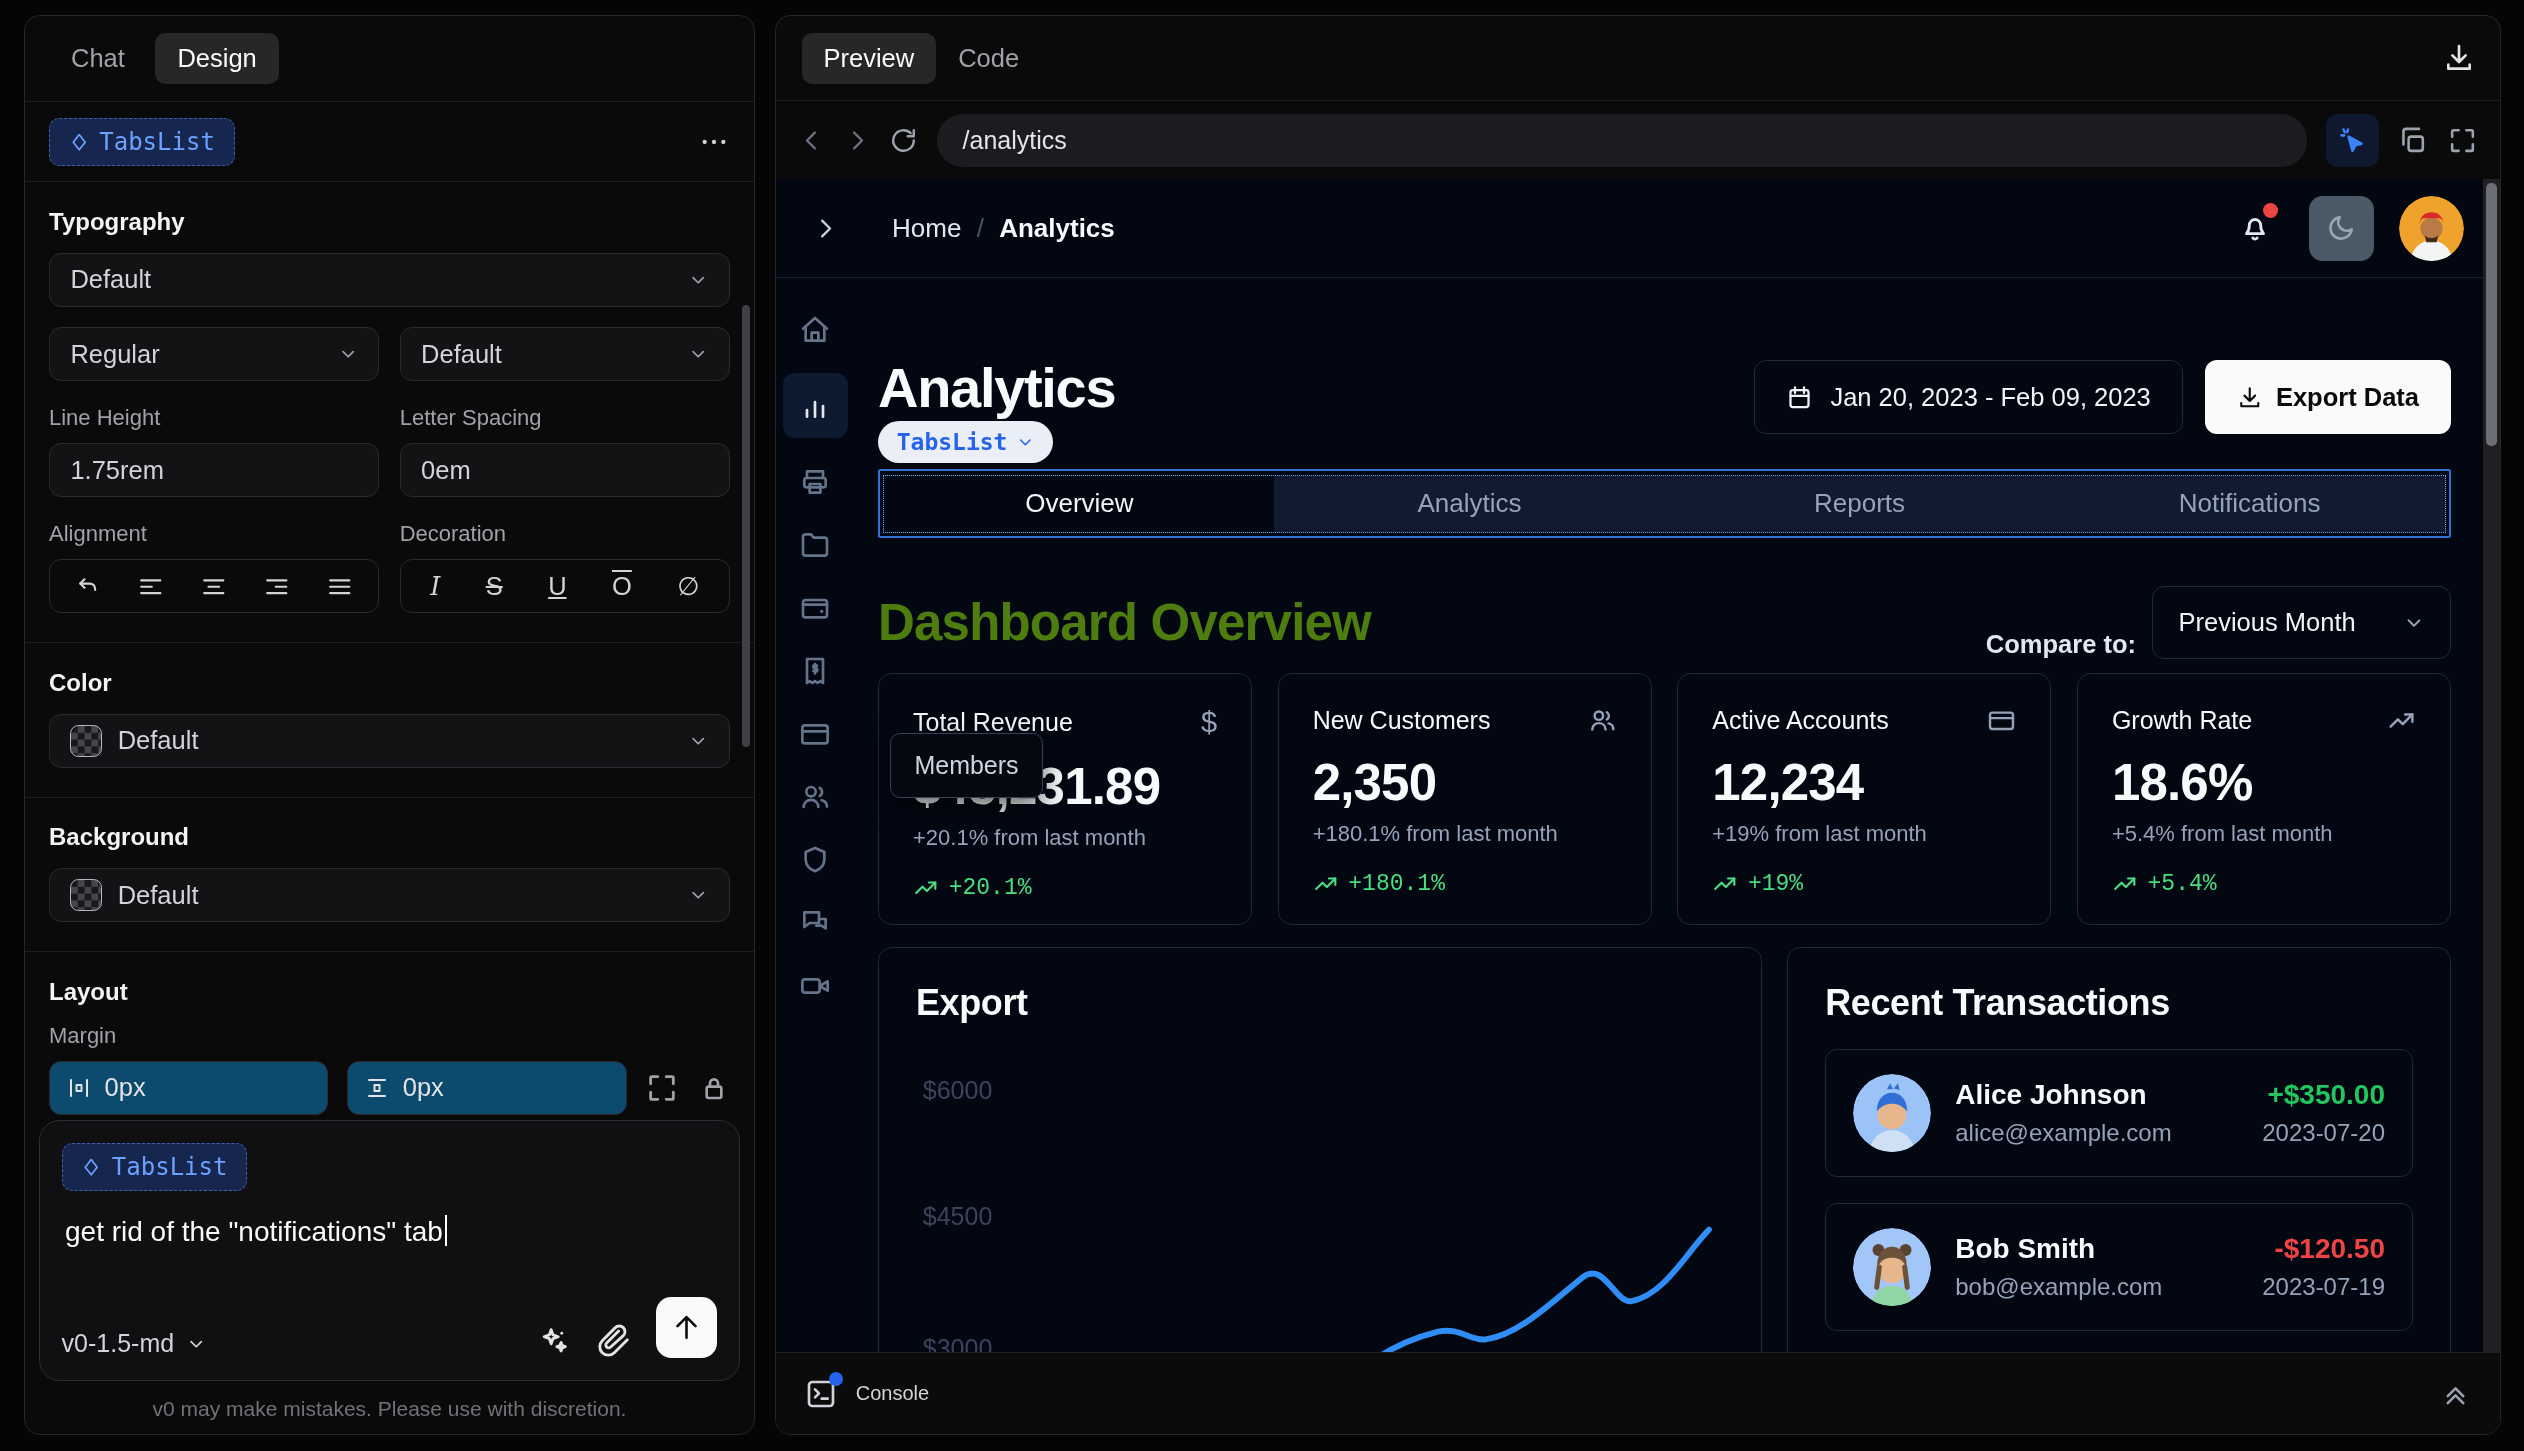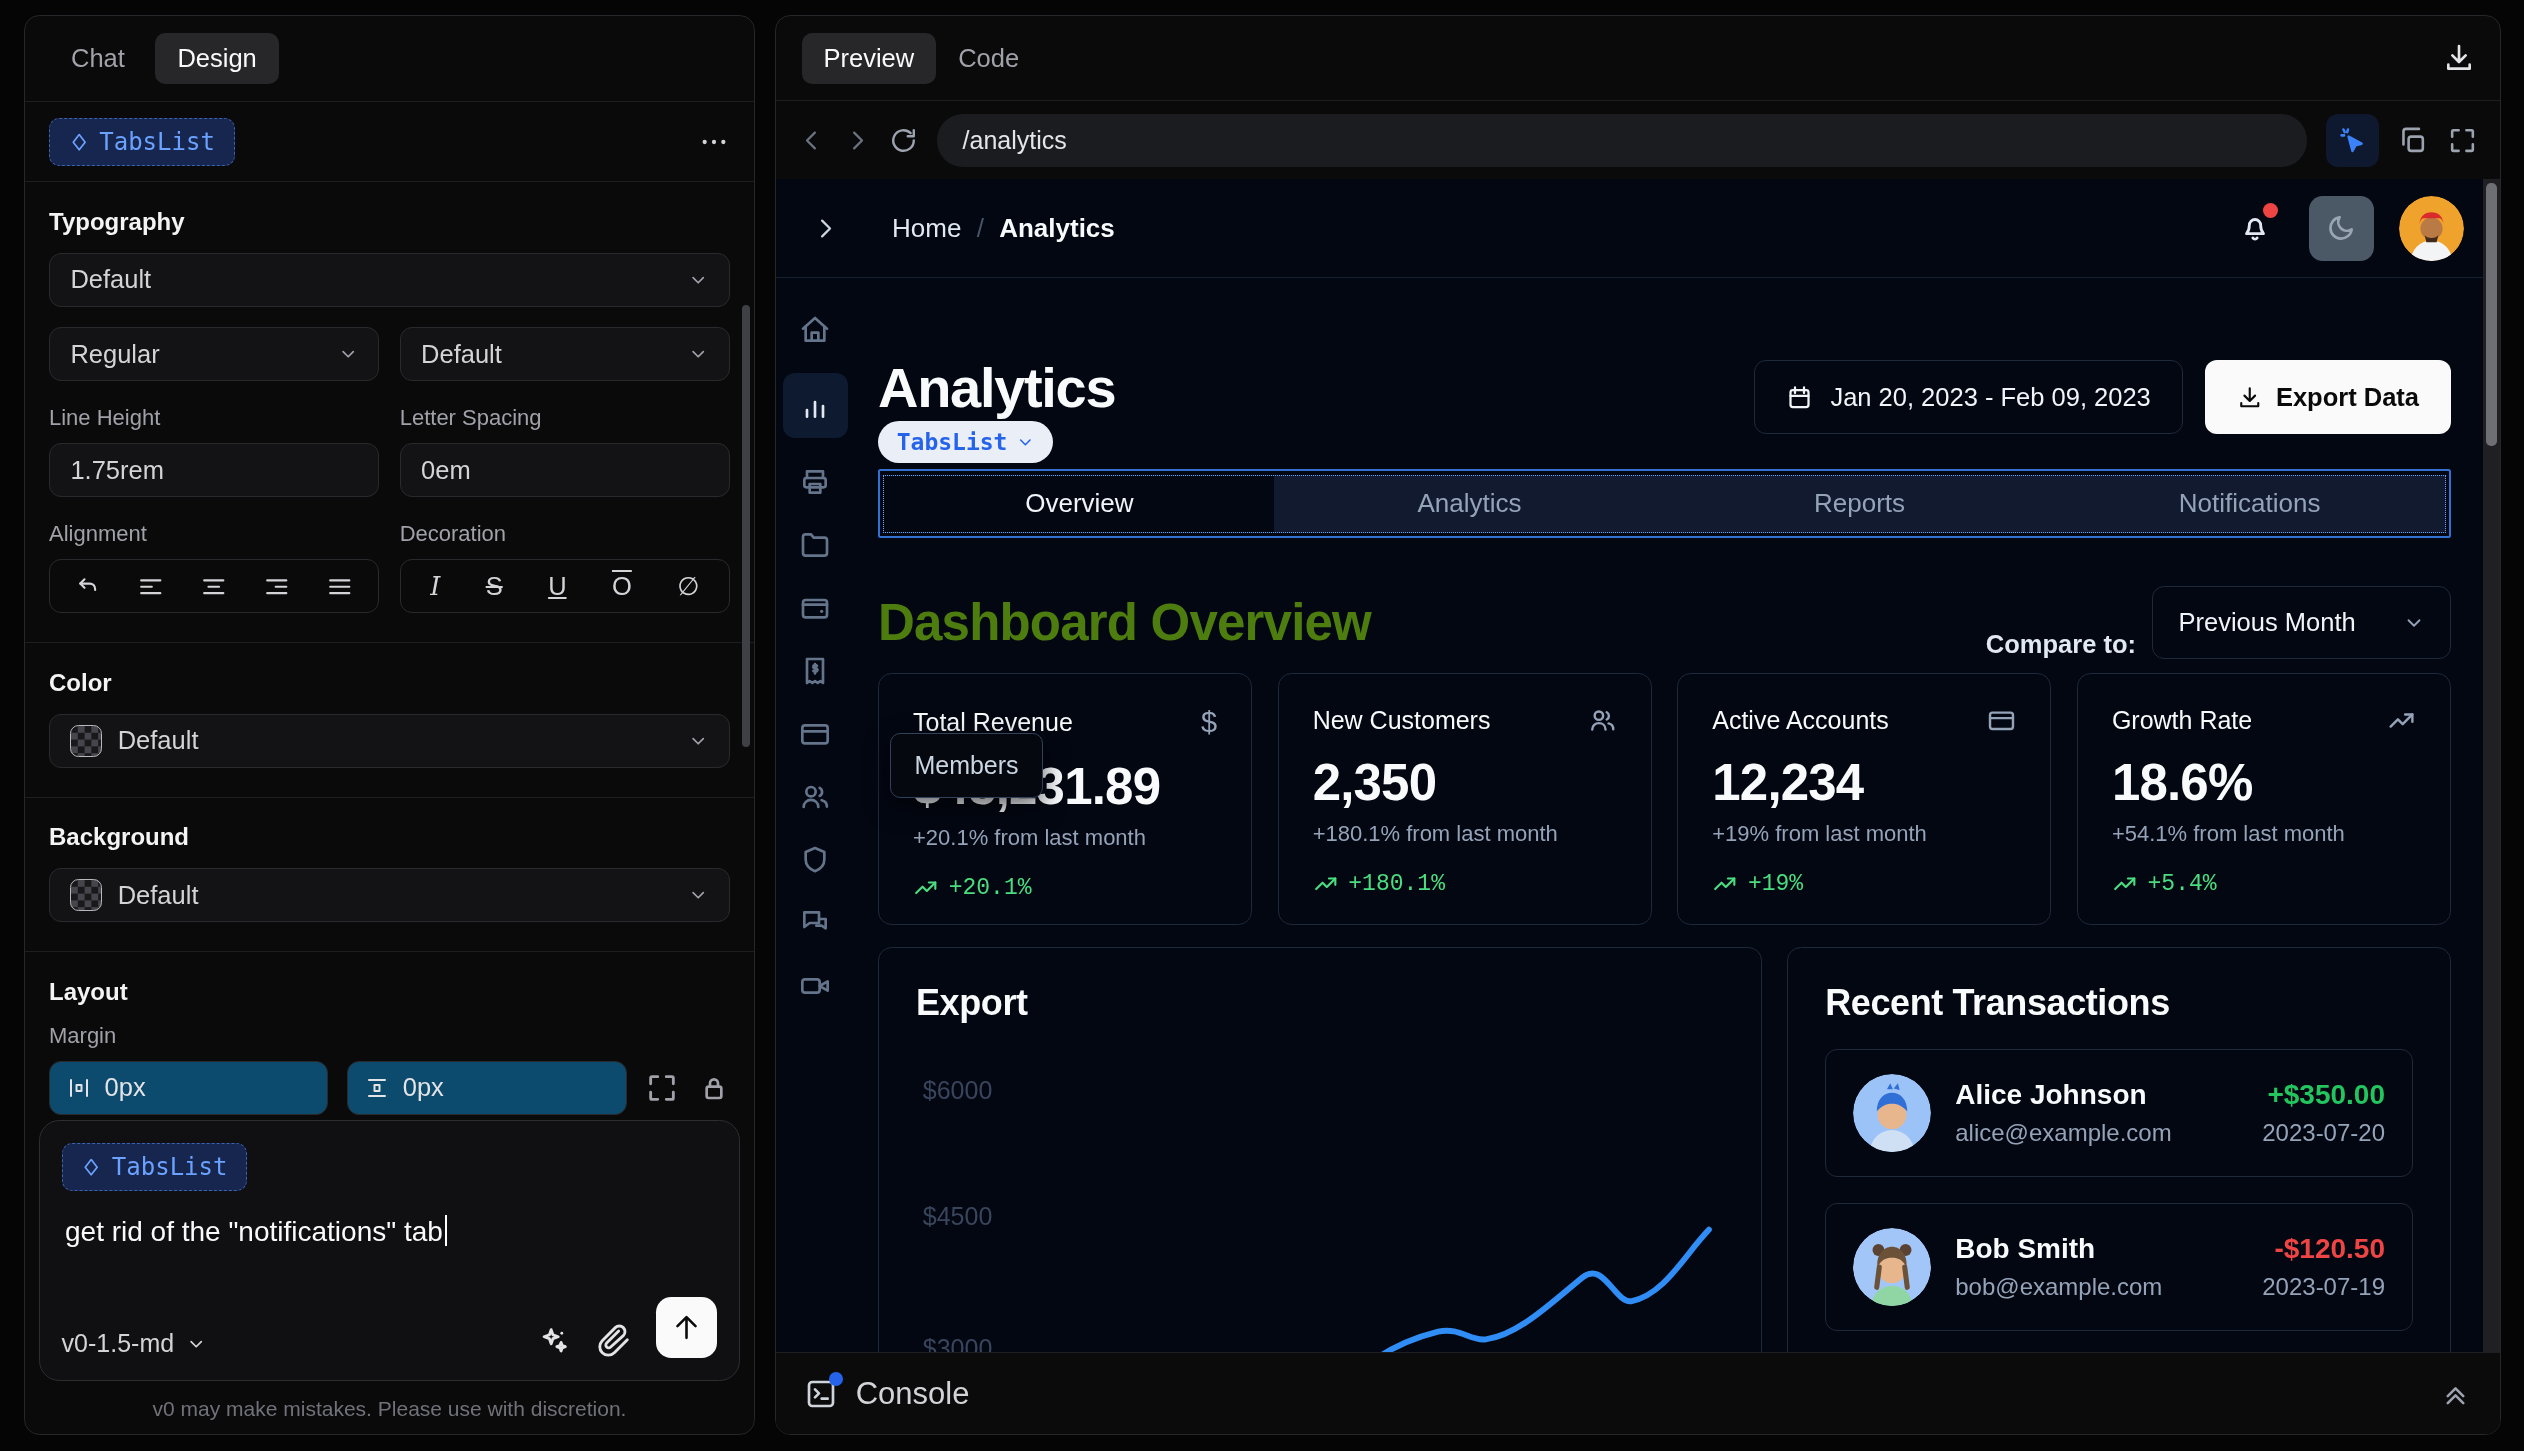--- a/index.html
+++ b/index.html
@@ -111,21 +111,21 @@
   .txn-email { font-size:24px; color:#94a3b8; margin-top:7.6px; }
   .txn-right { text-align:right; }
   .txn-amt { font-size:28px; font-weight:700; }
   .txn-amt.pos { color:#22c55e; } .txn-amt.neg { color:#ef4444; }
   .txn-date { font-size:24px; color:#94a3b8; margin-top:7.6px; }
   .txn-cut { border:0.8px solid #1e293b; border-bottom:none; border-radius:12px 12px 0 0; height:29px; margin-top:25.5px; }
 
   .members-tip { position:absolute; left:114px; top:455px; width:153px; height:65px; background:#05080f; border:1.3px solid #33415a; border-radius:10.2px; display:grid; place-items:center; font-size:25px; color:#cbd5e1; z-index:8; box-shadow:0 8.5px 24px rgba(0,0,0,.6); }
 
   .console-bar { position:absolute; left:0; right:0; bottom:0; height:82px; background:#0b0b0c; border-top:0.8px solid #1f1f23; display:flex; align-items:center; justify-content:space-between; padding:0 29px; z-index:9; }
-  .console-left { display:flex; align-items:center; gap:18.7px; font-size:31px; color:#d4d4d8; }
+  .console-left { display:flex; align-items:center; gap:18.7px; font-size:20px; color:#d4d4d8; }
   .term-wrap { position:relative; color:#cfd3da; }
   .term-dot { position:absolute; top:-6px; right:-6px; width:14.4px; height:14.4px; border-radius:50%; background:#2563eb; }
   .pv-scrollbar { position:absolute; top:163px; right:0; bottom:82px; width:17px; background:#202024; z-index:8; }
   .pv-thumb { position:absolute; top:3.4px; left:3.4px; width:10.2px; height:263px; border-radius:5.1px; background:#6e6e75; }
 </style>
 </head>
 <body>
 
 <div id="left-panel" class="panel">
   <div class="lp-header">
@@ -585,21 +585,21 @@
           </div>
           <div class="stat-card">
             <div class="stat-head">
                 <span>Growth Rate</span>
                 <svg class="ic stat-ic" width="29" height="29" viewBox="0 0 24 24">
                   <path d="M3 17l6-6 4 4 8-8"></path>
                   <path d="M15 7h6v6"></path>
                 </svg>
               </div>
             <div class="stat-value">18.6%</div>
-            <div class="stat-sub">+54.1% from last month</div>
+            <div class="stat-sub">+5.4% from last month</div>
             <div class="stat-trend">
                 <svg class="ic" width="25.5" height="25.5" viewBox="0 0 24 24">
                   <path d="M3 17l6-6 4 4 8-8"></path>
                   <path d="M15 7h6v6"></path>
                 </svg>
                 <span>+5.4%</span>
               </div>
           </div>
         </div>
 

